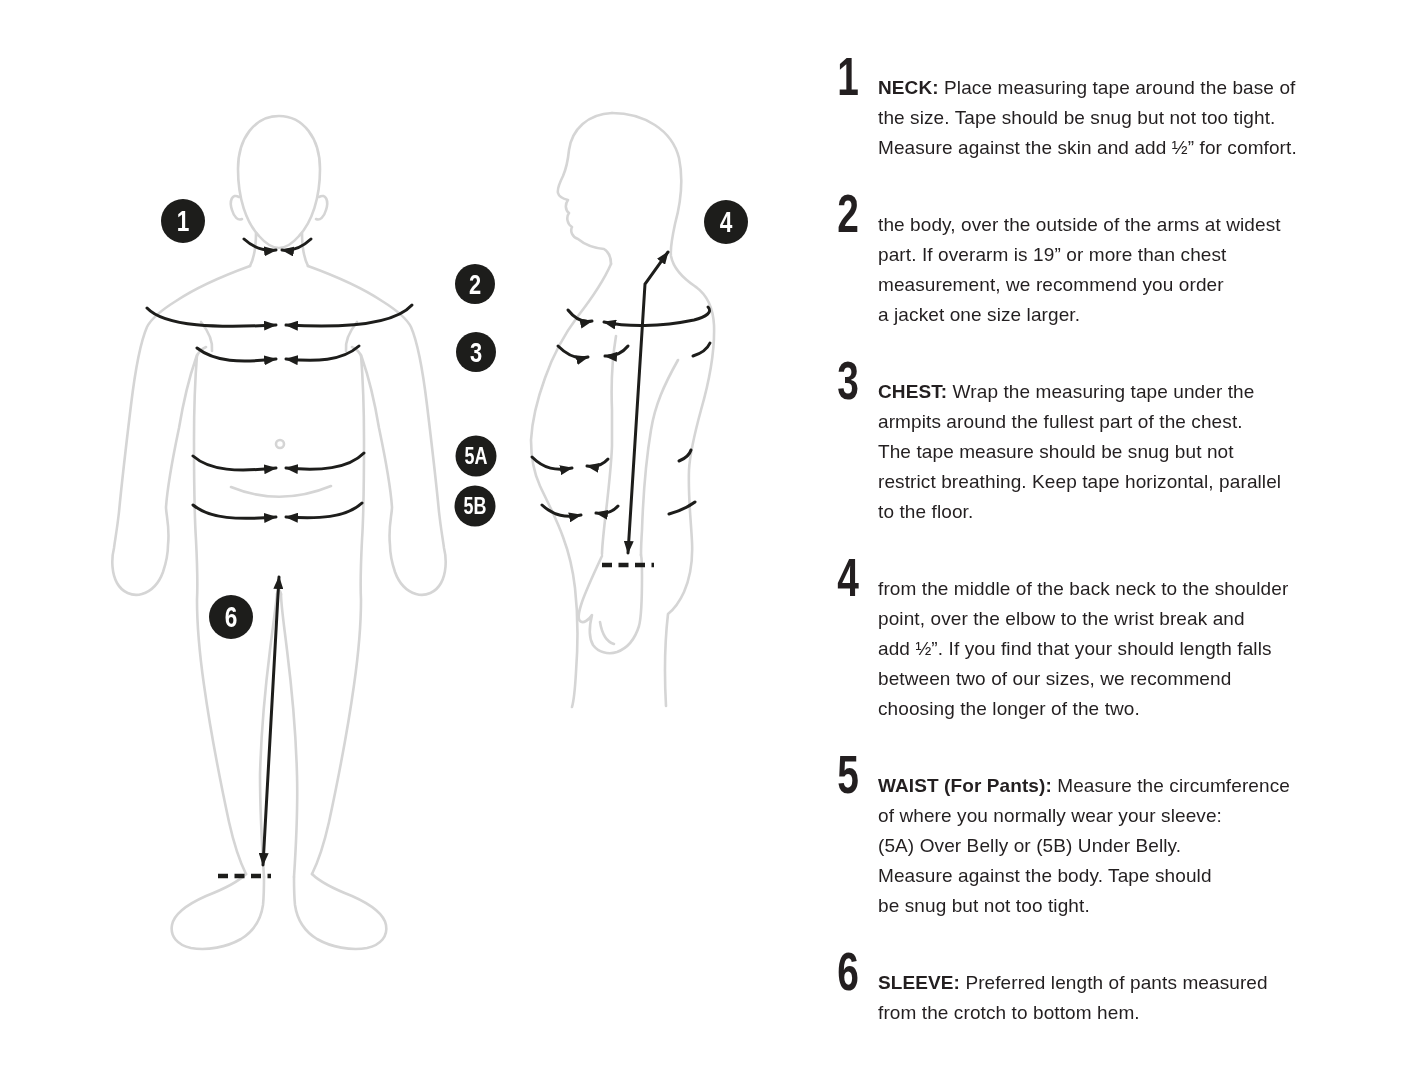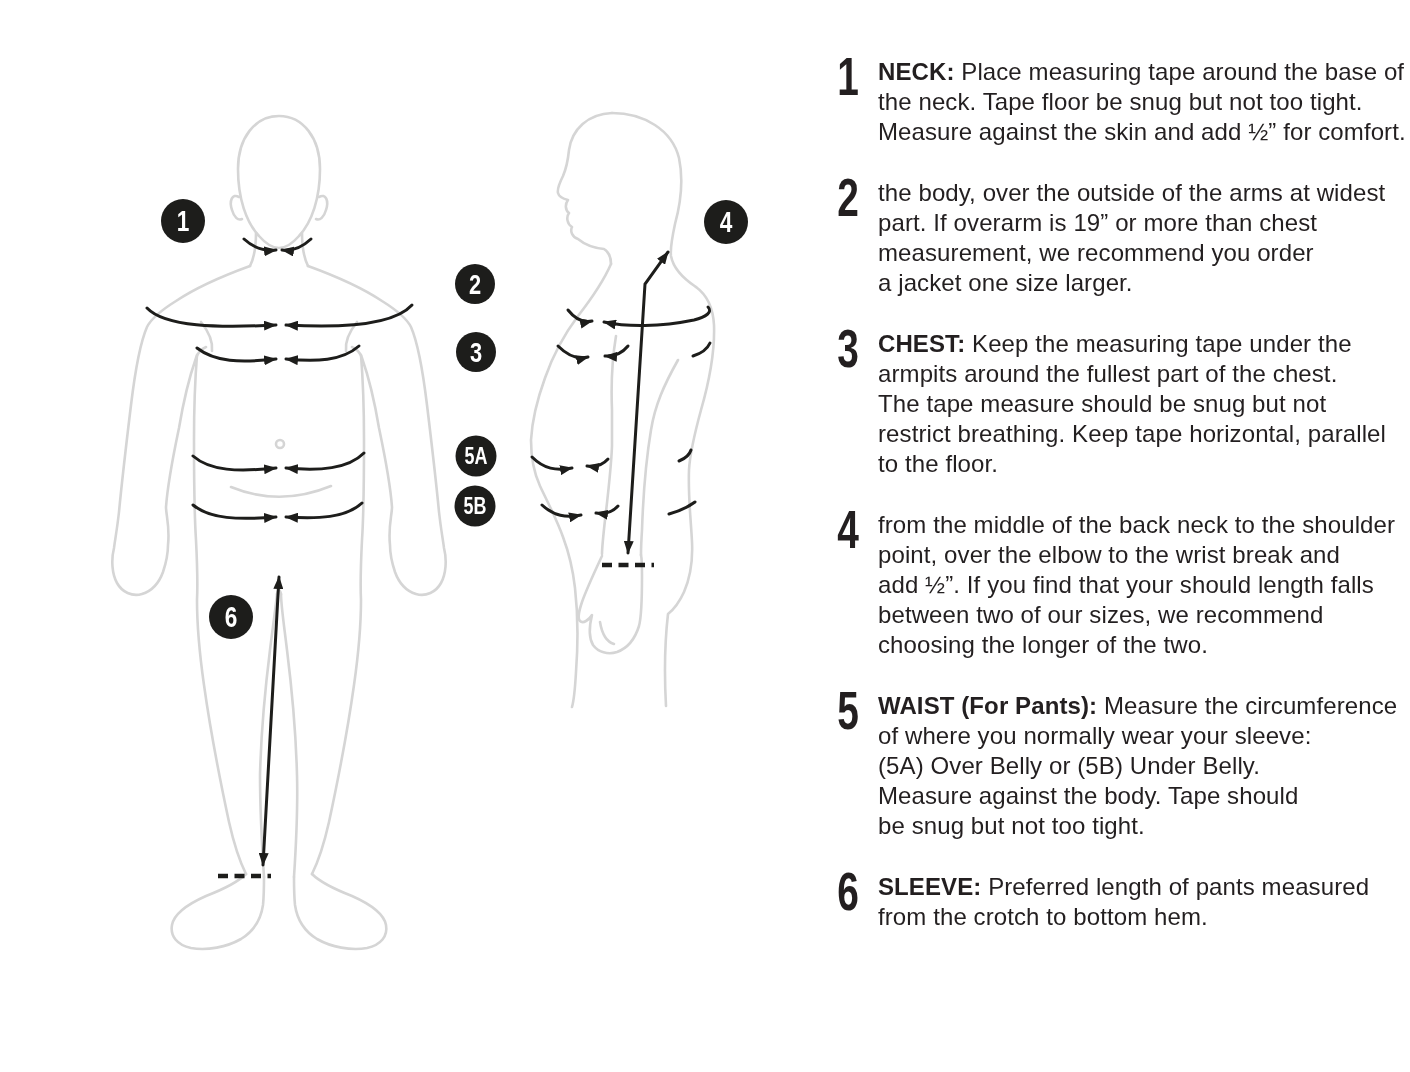--- a/index.html
+++ b/index.html
@@ -3,21 +3,21 @@
 <meta charset="utf-8">
 <style>
   html,body{margin:0;padding:0;background:#ffffff;}
   .page{position:relative;width:1410px;height:1072px;background:#ffffff;overflow:hidden;
         font-family:"Liberation Sans","DejaVu Sans",sans-serif;color:#231f20;}
   .diagram{position:absolute;left:0;top:0;width:820px;height:1072px;}
   .instructions{position:absolute;left:826px;top:57px;width:560px;}
   .item{display:flex;margin-bottom:31px;}
   .num{width:44px;flex:0 0 44px;text-align:center;font-weight:700;font-size:54px;line-height:40px;
        transform:scaleX(0.72);transform-origin:center top;color:#231f20;margin-top:-1px;}
-  .txt{margin-left:8px;font-size:24px;line-height:30px;letter-spacing:0.1px;}
+  .txt{margin-left:8px;font-size:19px;line-height:30px;letter-spacing:0.1px;margin-top:16px;}
   .tl{white-space:nowrap;}
   .lbl{font-weight:700;}
   
   .g{stroke:#d5d5d5;stroke-width:2.6;fill:none;stroke-linecap:round;stroke-linejoin:round;}
   .m{stroke:#1d1d1b;stroke-width:3;fill:none;stroke-linecap:round;}
   .dash{stroke:#1d1d1b;stroke-width:4.5;fill:none;stroke-dasharray:10 6.5;stroke-linecap:butt;}
   .badge{fill:#1d1d1b;}
   .badge-txt{fill:#ffffff;font-family:"Liberation Sans","DejaVu Sans",sans-serif;font-weight:700;
              text-anchor:middle;}
 </style>
@@ -151,39 +151,39 @@
       </g>
     </svg>
   </div>
 
   <div class="instructions">
 
     <div class="item">
       <div class="num">1</div>
       <div class="txt">
         <div class="tl"><span class="lbl">NECK:</span><span> Place measuring tape around the base of</span></div>
-        <div class="tl">the neck. Tape floor be snug but not too tight.</div>
+        <div class="tl">the size. Tape should be snug but not too tight.</div>
         <div class="tl">Measure against the skin and add ½” for comfort.</div>
       </div>
     </div>
 
     <div class="item">
       <div class="num">2</div>
       <div class="txt">
         <div class="tl">the body, over the outside of the arms at widest</div>
         <div class="tl">part. If overarm is 19” or more than chest</div>
         <div class="tl">measurement, we recommend you order</div>
         <div class="tl">a jacket one size larger.</div>
       </div>
     </div>
 
     <div class="item">
       <div class="num">3</div>
       <div class="txt">
-        <div class="tl"><span class="lbl">CHEST:</span><span> Keep the measuring tape under the</span></div>
+        <div class="tl"><span class="lbl">CHEST:</span><span> Wrap the measuring tape under the</span></div>
         <div class="tl">armpits around the fullest part of the chest.</div>
         <div class="tl">The tape measure should be snug but not</div>
         <div class="tl">restrict breathing. Keep tape horizontal, parallel</div>
         <div class="tl">to the floor.</div>
       </div>
     </div>
 
     <div class="item">
       <div class="num">4</div>
       <div class="txt">

